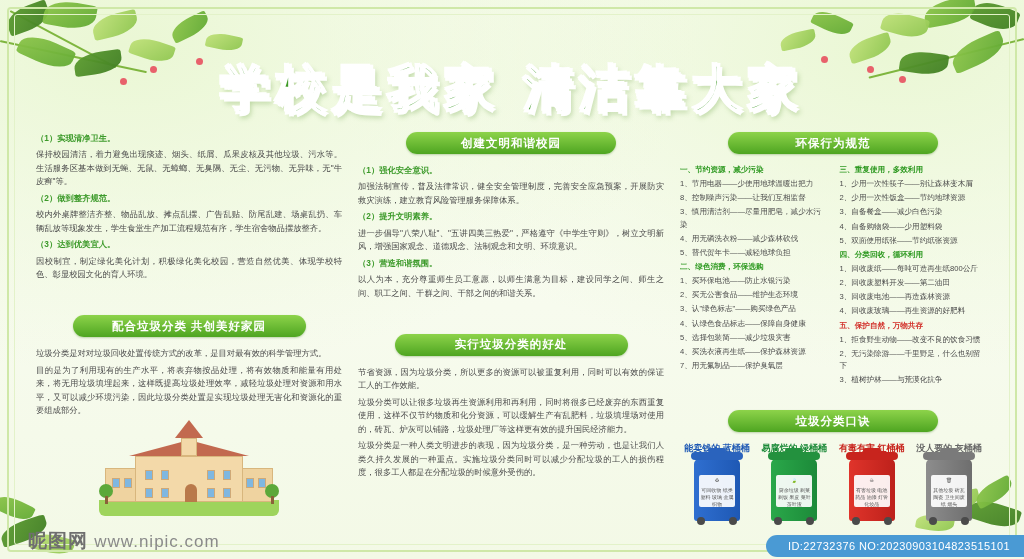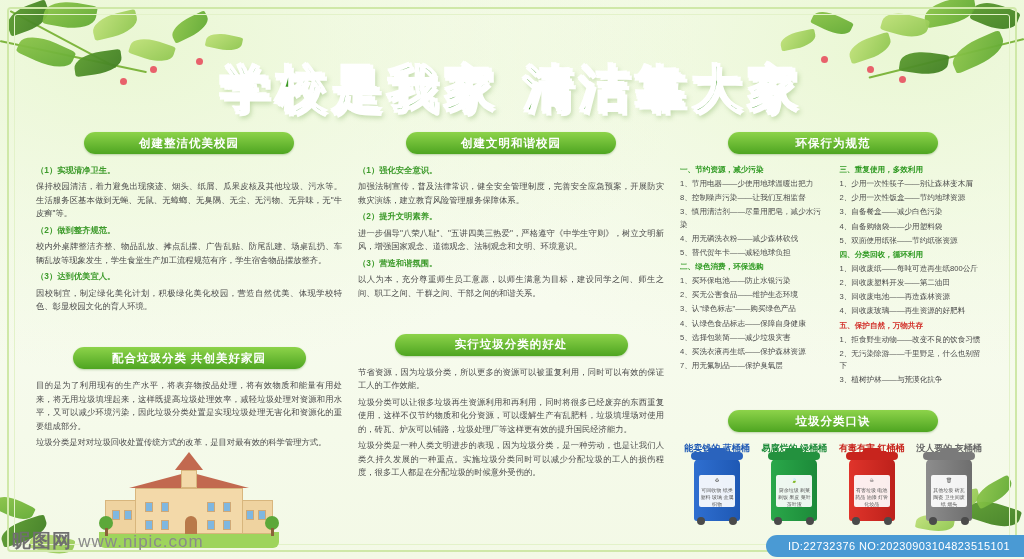--- a/index.html
+++ b/index.html
@@ -128,21 +128,21 @@
   .lid-blue { background:#2a63bd; } .lid-green{ background:#23913e; }
   .lid-red { background:#c8241d; } .lid-gray { background:#7a7a7a; }
   .cap-blue { color:#1e58b4; } .cap-green{ color:#1c8a39; }
   .cap-red { color:#c8241d; } .cap-gray { color:#666666; }
 
   
   .footer {
     position:absolute; left:0; bottom:0; width:1024px; height:36px;
     display:flex; align-items:center; justify-content:space-between;
   }
-  .brand { font-size:19px; font-weight:bold; color:#7a7a7a; padding-left:12px; letter-spacing:1px; }
+  .brand { font-size:19px; font-weight:bold; color:#7a7a7a; padding-left:28px; letter-spacing:1px; }
   .brand .cn { color:#6f6f6f; }
   .brand .dm { font-weight:normal; font-size:17px; color:#8a8a8a; }
   .idbar {
     background:#4a9ad4; color:#fff; font-size:11px; letter-spacing:.4px;
     padding:5px 14px 5px 22px; border-radius:13px 0 0 13px; margin-right:0;margin-top:10px;
   }
 </style>
 </head>
 <body>
 
@@ -196,36 +196,35 @@
 
   <div class="title-wrap">
     <div class="title">学校是我家 清洁靠大家</div>
   </div>
 
   <div class="cols">
 
     <div class="col">
 
       <div class="panel">
-        <div class="ribbon">创建整洁优美校园</div>
         <div class="body-text">
           <p class="sub">（1）实现清净卫生。</p>
           <p>保持校园清洁，着力避免出现痰迹、烟头、纸屑、瓜果皮核及其他垃圾、污水等。生活服务区基本做到无蝇、无鼠、无蟑螂、无臭隅、无尘、无污物、无异味，无"牛皮癣"等。</p>
           <p class="sub">（2）做到整齐规范。</p>
           <p>校内外桌牌整洁齐整、物品乱放、摊点乱摆、广告乱贴、防尾乱建、场桌乱扔、车辆乱放等现象发生，学生食堂生产加工流程规范有序，学生宿舍物品摆放整齐。</p>
           <p class="sub">（3）达到优美宜人。</p>
           <p>因校制宜，制定绿化美化计划，积极绿化美化校园，营造自然优美、体现学校特色、彰显校园文化的育人环境。</p>
         </div>
       </div>
 
       <div class="panel" style="margin-top:34px;">
         <div class="ribbon wide">配合垃圾分类 共创美好家园</div>
         <div class="body-text">
+          <p>垃圾分类是对对垃圾回收处置传统方式的改革，是目对最有效的科学管理方式。</p>
           <p>目的是为了利用现有的生产水平，将表弃物按品处理，将有效物质和能量有用处来，将无用垃圾填埋起来，这样既提高垃圾处理效率，减轻垃圾处理对资源和用水平，又可以减少环境污染，因此垃圾分类处置是实现垃圾处理无害化和资源化的重要组成部分。</p>
-          <p>垃圾分类是对对垃圾回收处置传统方式的改革，是目对最有效的科学管理方式。</p>
         </div>
 
         <div class="building">
           <div class="b-lawn"></div>
           <div class="b-wingL"></div>
           <div class="b-wingR"></div>
           <div class="b-main"></div>
           <div class="roof main"></div>
           <div class="tower"></div>
           <div class="tower-roof"></div>

